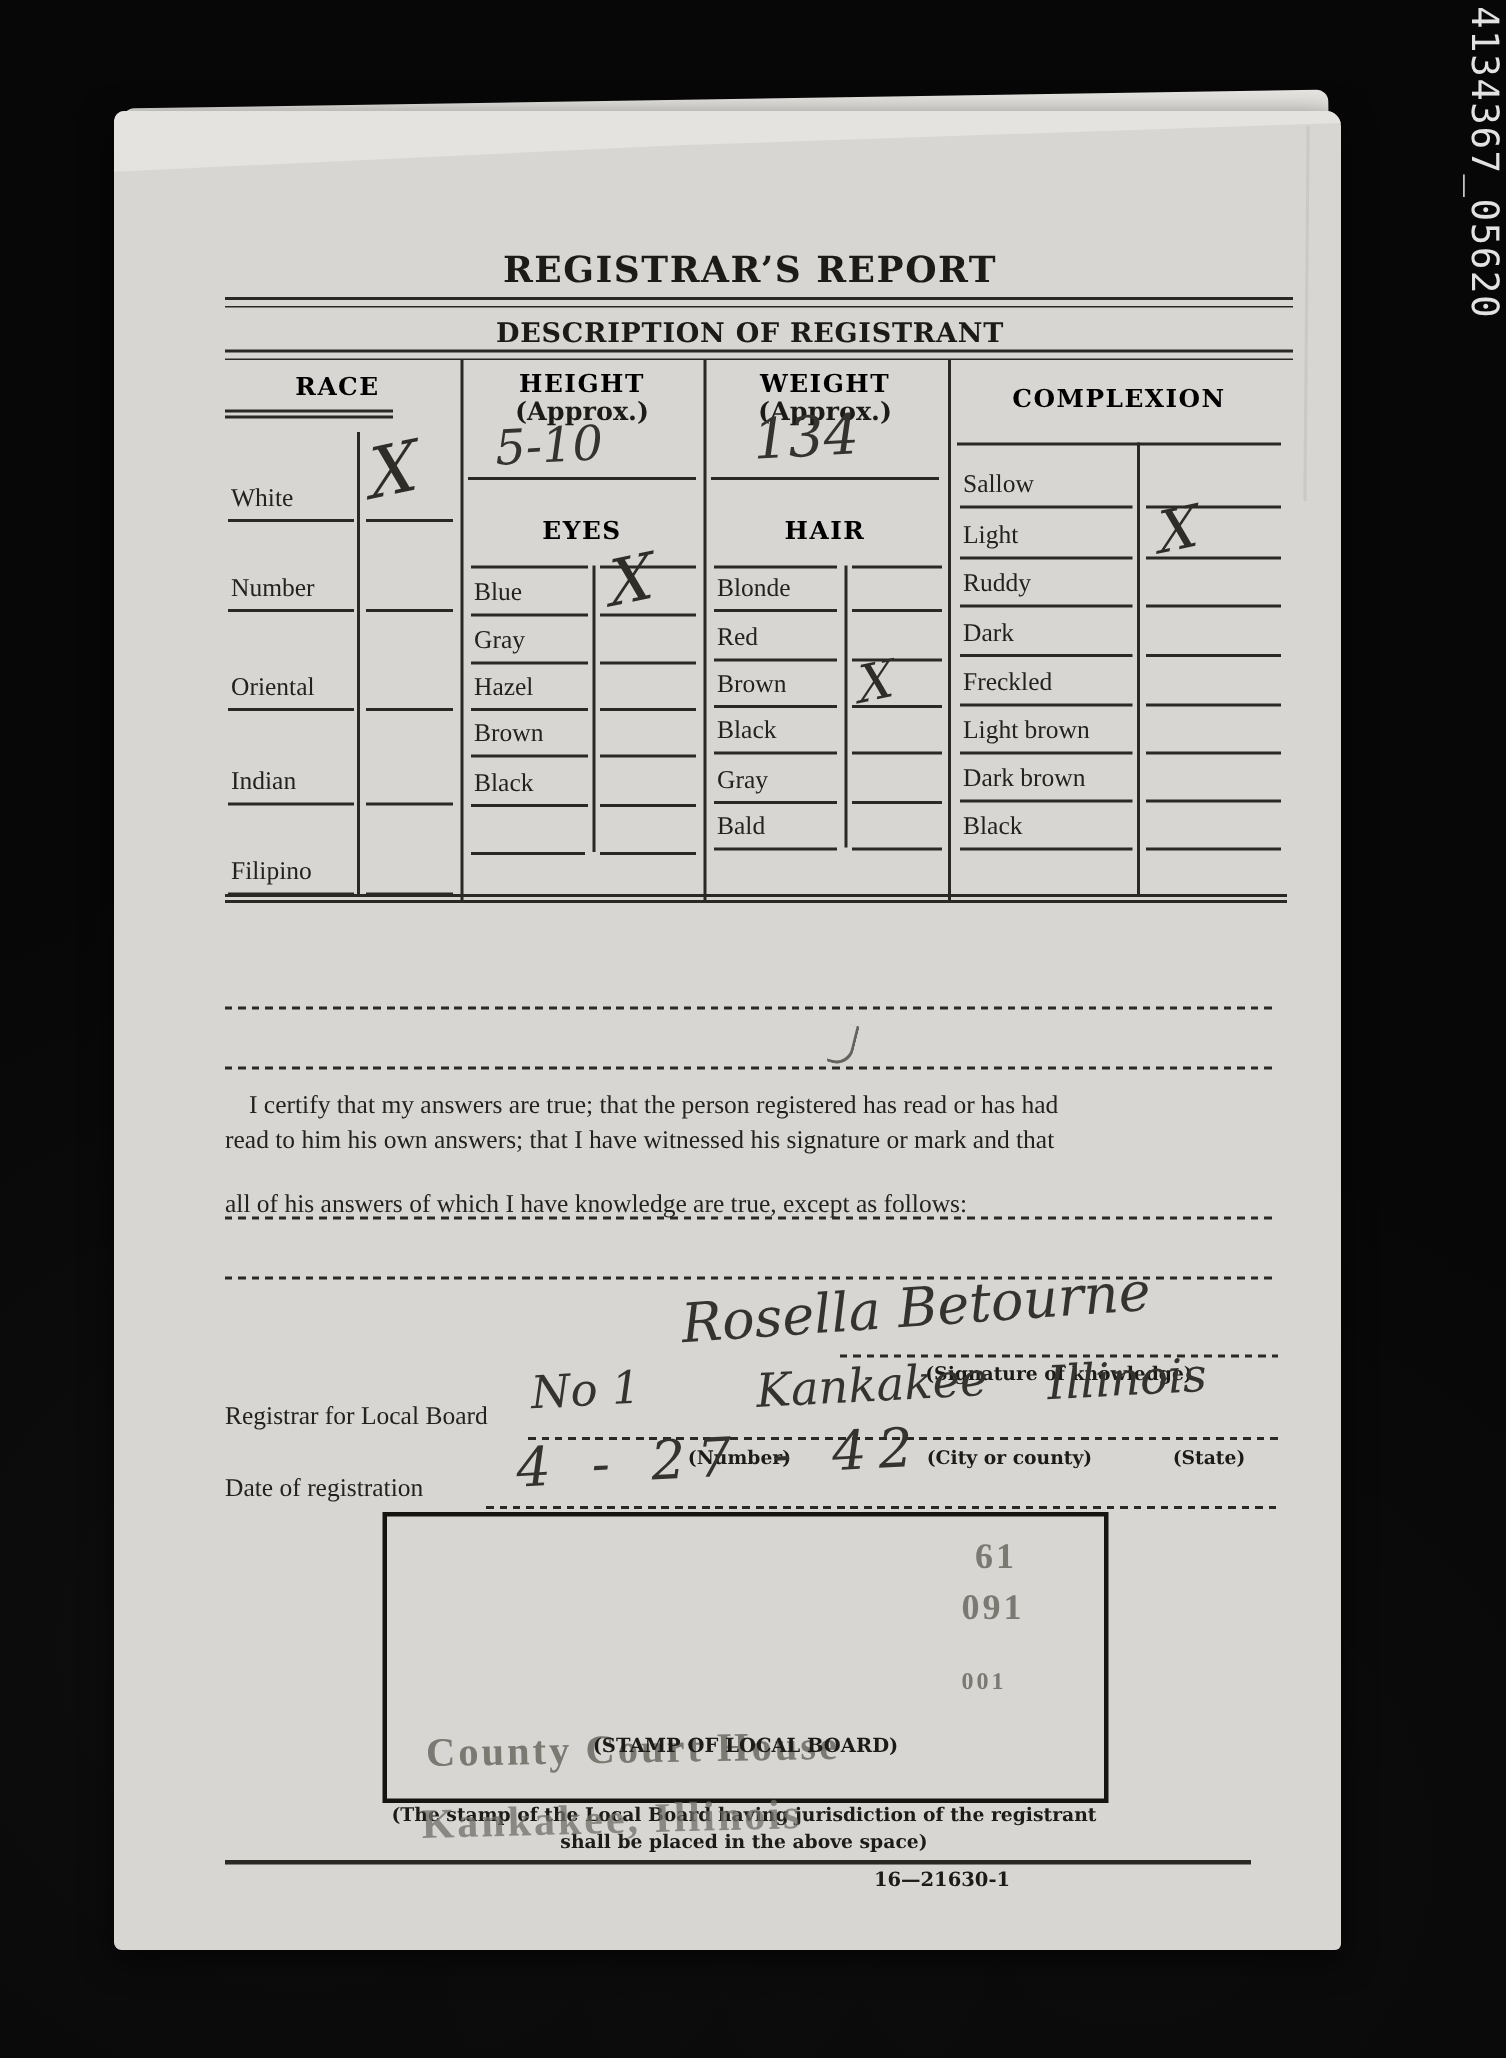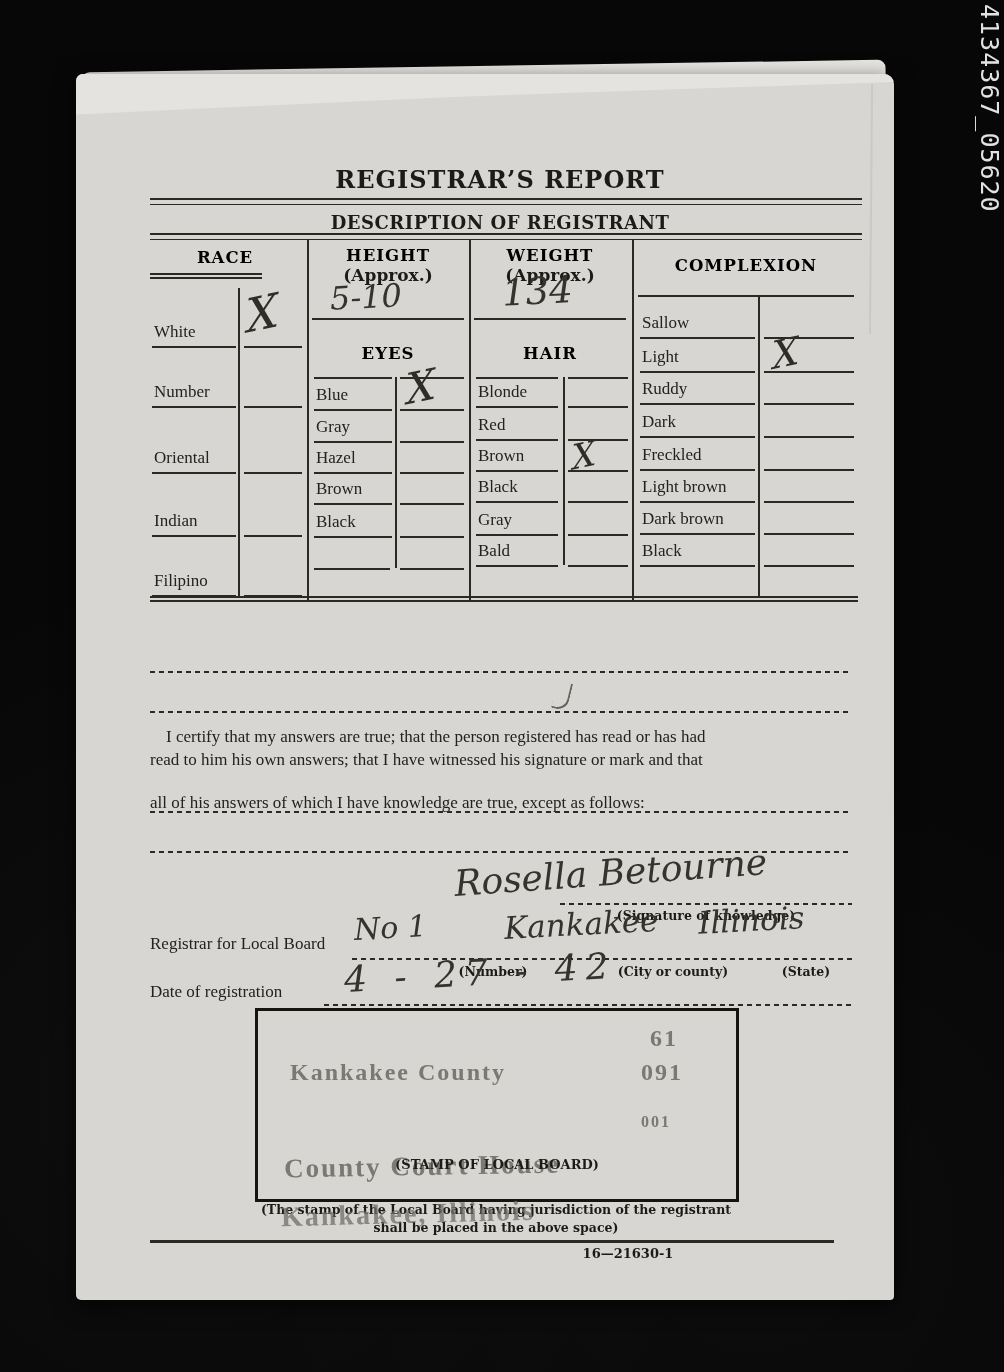--- a/index.html
+++ b/index.html
@@ -215,21 +215,20 @@
   <div class="abs ctr cap" style="left:352px;top:890px;width:130px;">(Number)</div>
   <div class="abs ctr cap" style="left:512px;top:890px;width:170px;">(City or county)</div>
   <div class="abs ctr cap" style="left:680px;top:890px;width:100px;">(State)</div>
 
   <div class="abs body-text" style="left:74px;top:906px;text-align:center;">Date of registration</div>
   <div class="abs hw" style="left:268px;top:878px;font-size:36px;letter-spacing:8px;">4 - 27 - 42</div>
   <div class="abs dashline" style="left:248px;top:930px;width:528px;"></div>
 
   <div class="stamp-box" style="left:179px;top:934px;width:478px;height:188px;">
     <div class="abs stamp" style="left:392px;top:14px;font-size:24px;">61</div>
-    <div class="abs stamp" style="left:32px;top:48px;font-size:24px;">Kankakee County</div>
     <div class="abs stamp" style="left:383px;top:48px;font-size:24px;">091</div>
     <div class="abs stamp" style="left:383px;top:102px;font-size:16px;">001</div>
     <div class="abs stamp" style="left:26px;top:140px;font-size:27px;transform:rotate(-1deg);">County Court House</div>
     <div class="abs ctr cap" style="left:0;top:146px;width:100%;font-size:13px;">(STAMP OF LOCAL BOARD)</div>
   </div>
 
   <div class="abs ctr cap" style="left:140px;top:1128px;width:560px;">(The stamp of the Local Board having jurisdiction of the registrant</div>
   <div class="abs ctr cap" style="left:140px;top:1146px;width:560px;">shall be placed in the above space)</div>
   <div class="abs stamp" style="left:205px;top:1124px;font-size:28px;transform:rotate(-1.5deg);opacity:.75;">Kankakee, Illinois</div>
 

